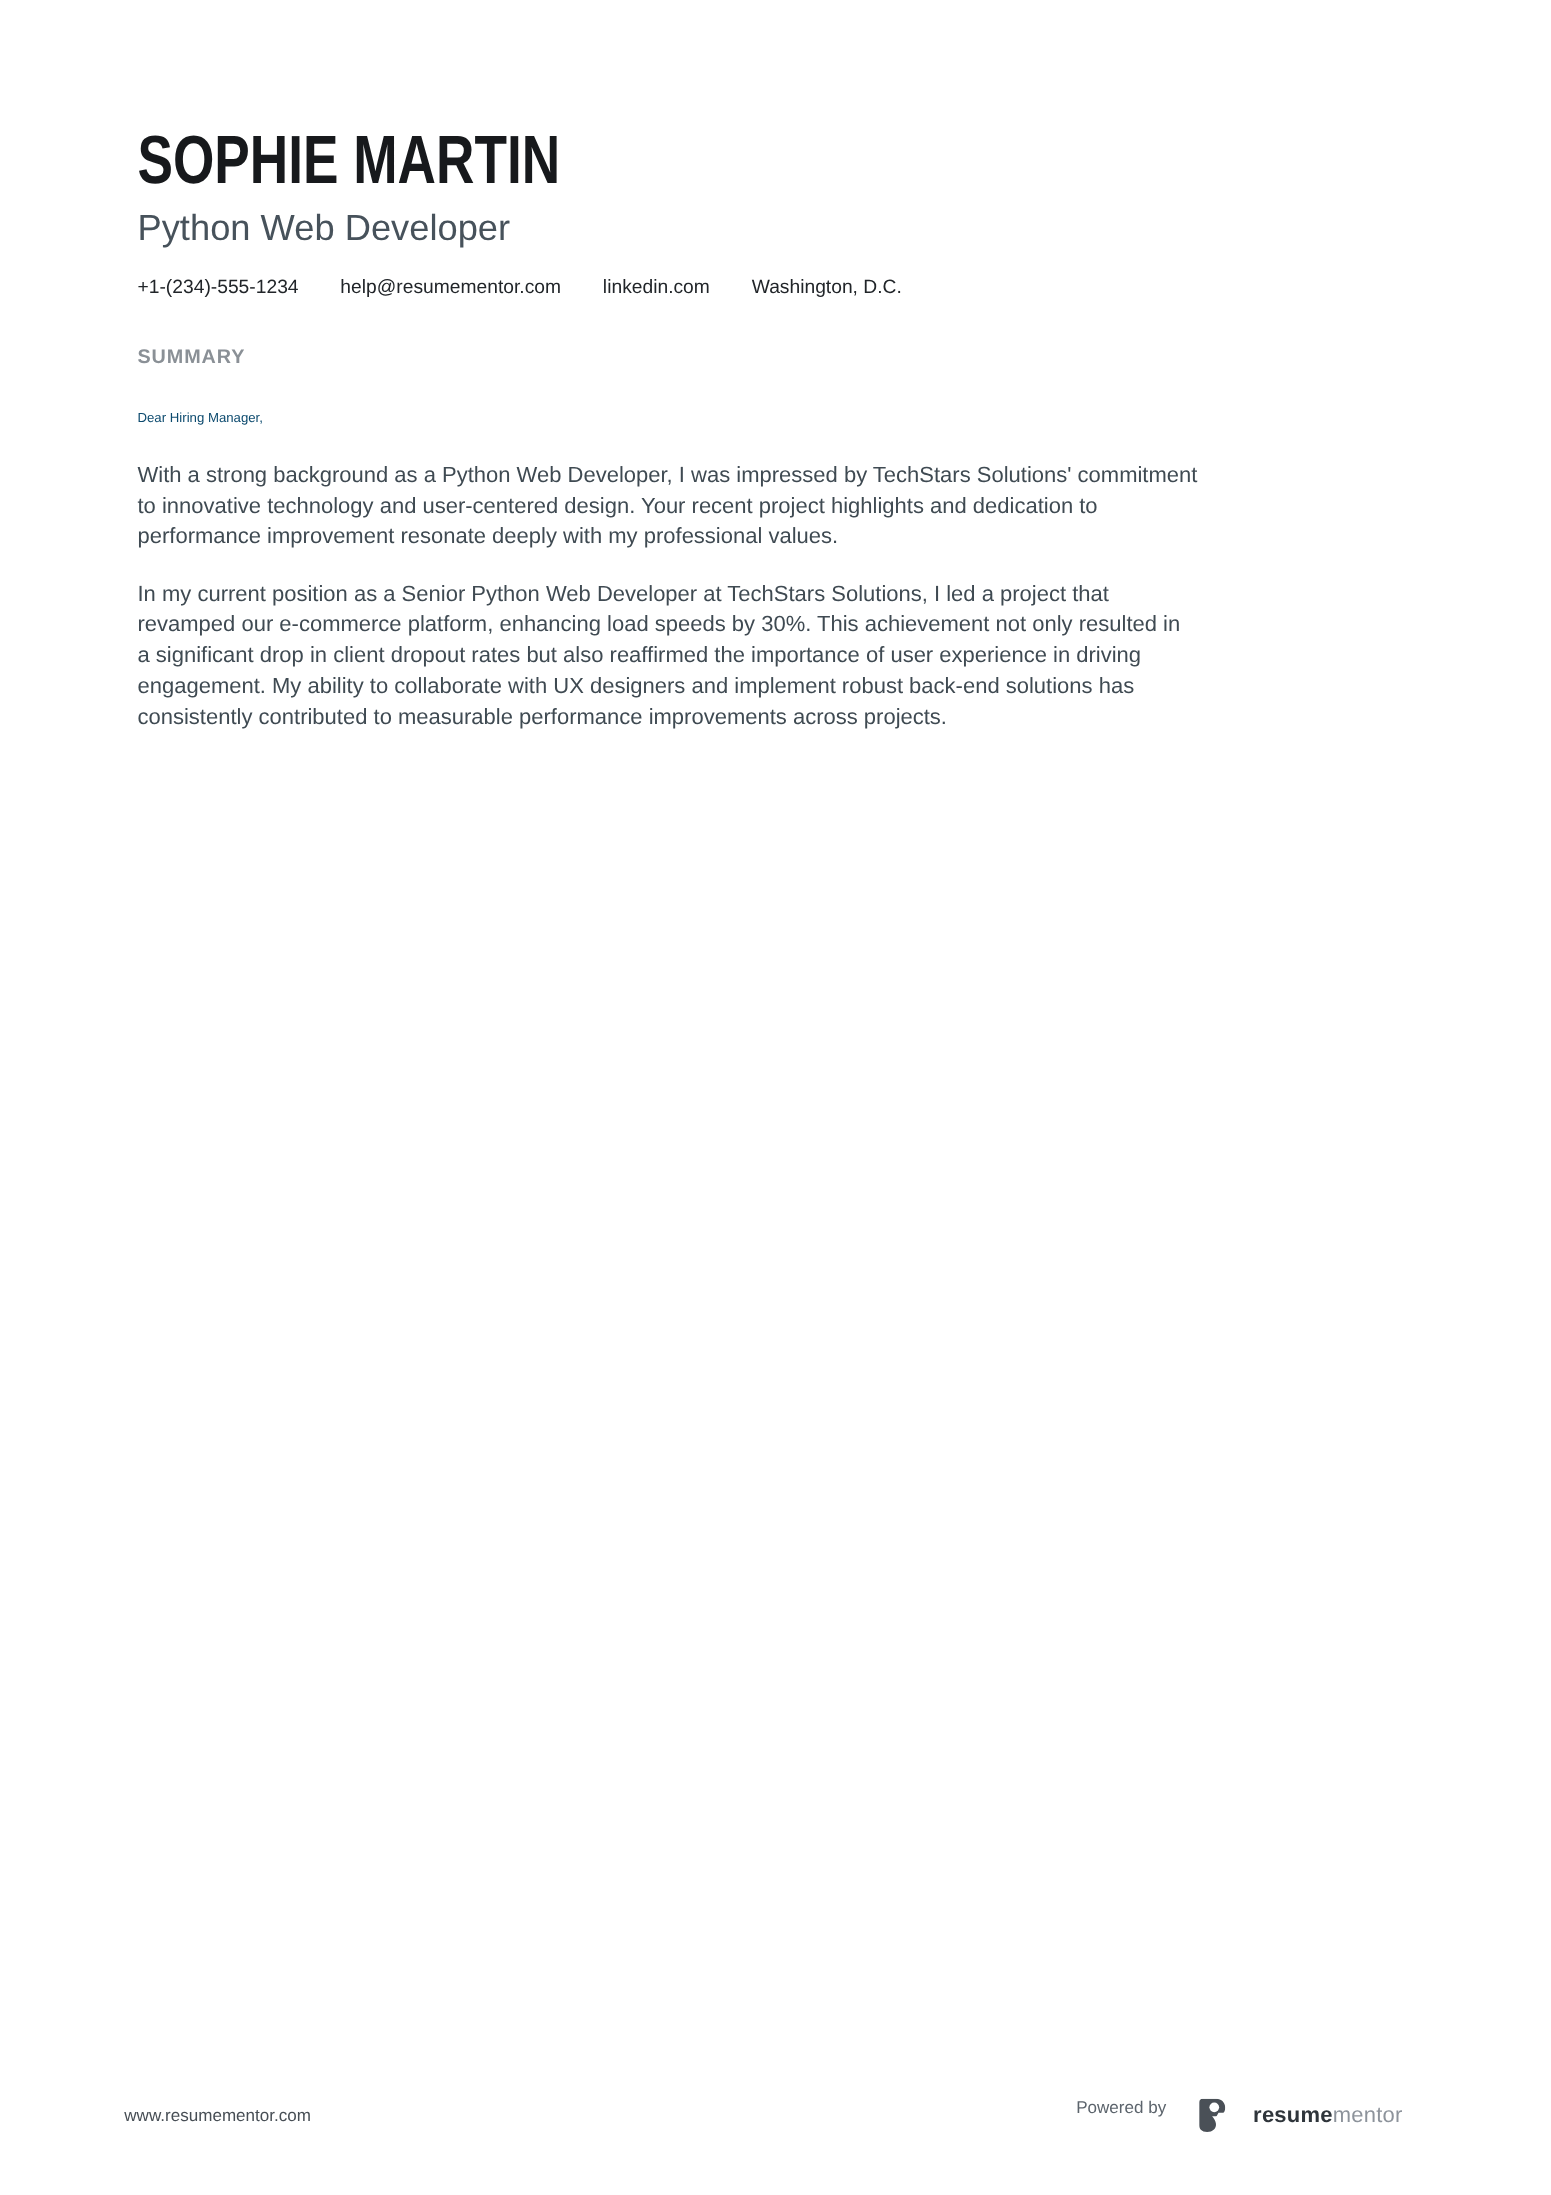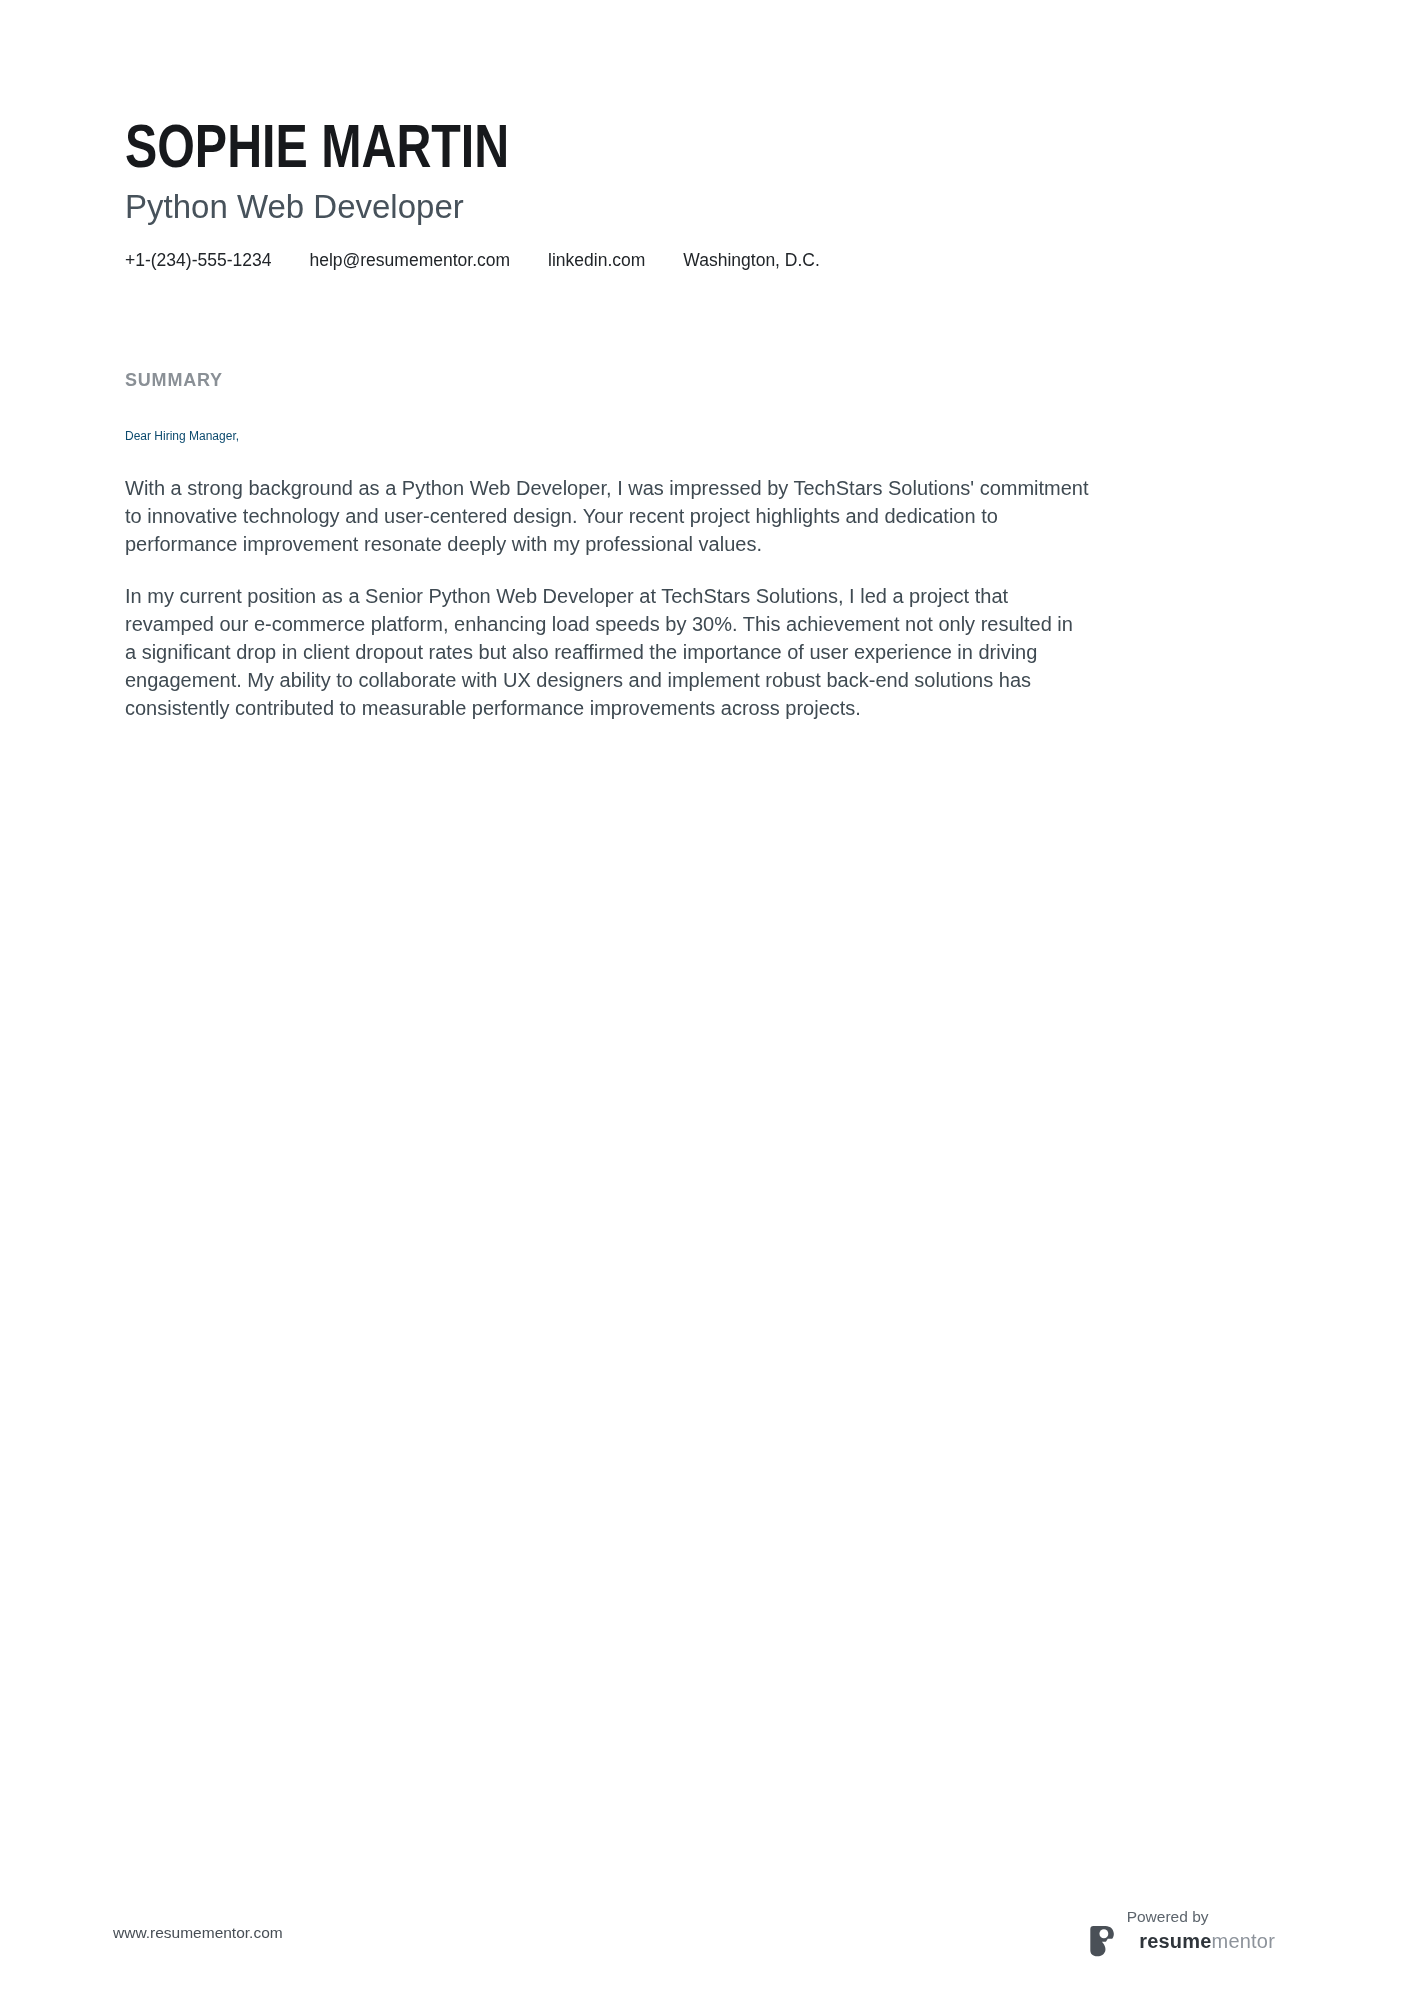--- a/index.html
+++ b/index.html
@@ -39,21 +39,21 @@
   .contact-row {
     display: flex;
     gap: 38px;
     margin-top: 24px;
     font-size: 17.5px;
     line-height: 24px;
     font-weight: 500;
     color: #212529;
   }
   .summary-section {
-    margin-top: 97px;
+    margin-top: 41px;
     max-width: 1240px;
   }
   .summary-heading {
     margin: 0;
     font-size: 18px;
     line-height: 22px;
     font-weight: 700;
     letter-spacing: 0.8px;
     color: #8a9096;
   }
@@ -79,22 +79,21 @@
     justify-content: space-between;
     align-items: center;
   }
   .footer-url {
     font-size: 15.5px;
     line-height: 22px;
     color: #474e55;
   }
   .powered-by {
     display: flex;
-    align-items: center;
-    flex-direction: column;
+    align-items: flex-start;
   }
   .powered-by-label {
     font-size: 15.5px;
     color: #5c646c;
     margin-right: 26px;
   }
   .brand {
     display: flex;
     align-items: center;
     gap: 25px;

